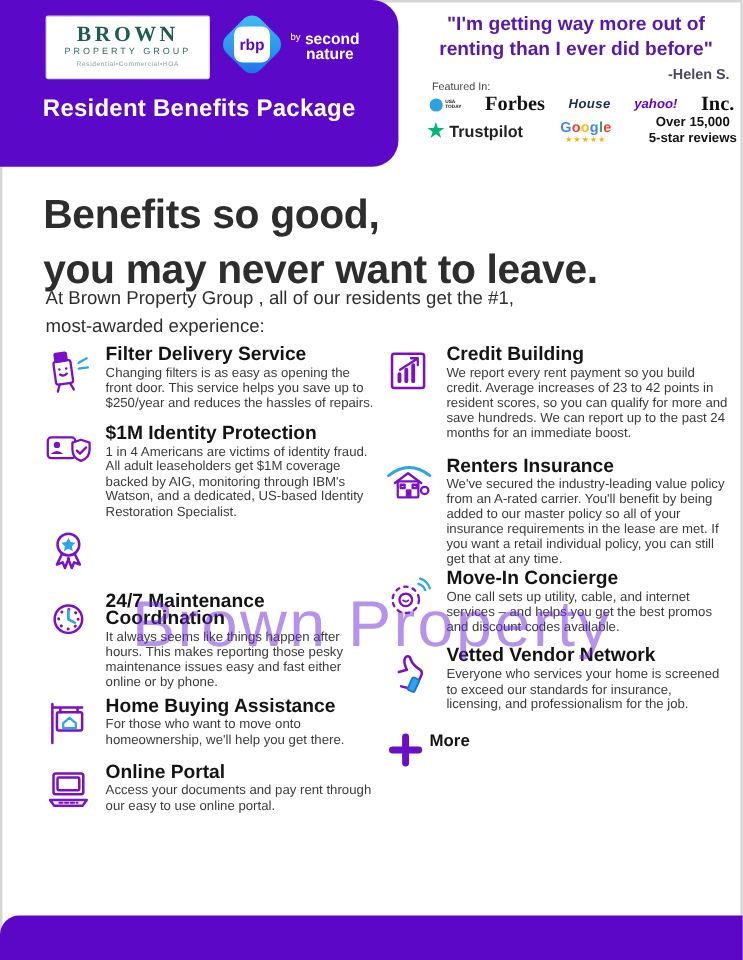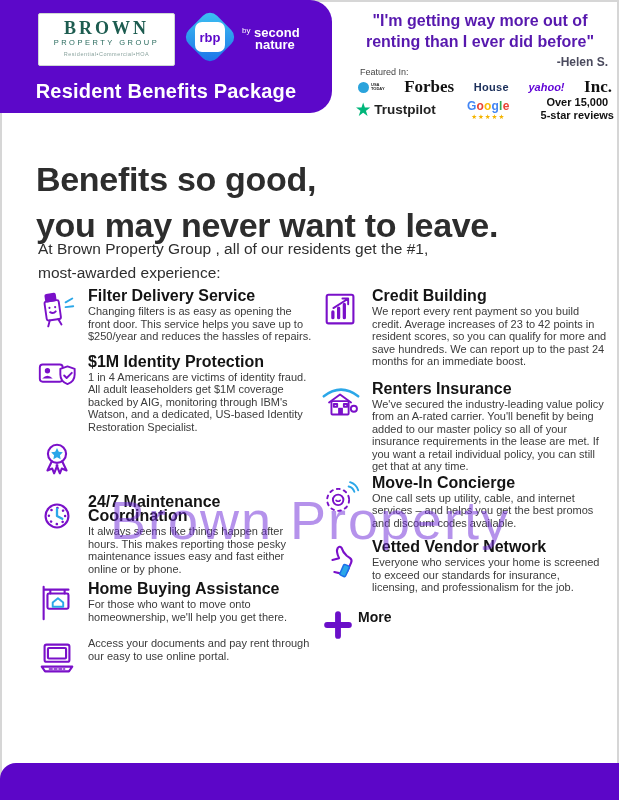--- a/index.html
+++ b/index.html
@@ -10,21 +10,21 @@
   }
   *{margin:0;padding:0;box-sizing:border-box;}
   html,body{width:619px;height:800px;}
   body{
     position:relative;overflow:hidden;background:#fff;
     font-family:"Liberation Sans",sans-serif;color:#2e2e2e;
     box-shadow:inset 0 0 0 2px #d6d6d6;
   }
   
   .header-block{
-    position:absolute;left:0;top:0;width:332px;height:113px;
+    position:absolute;left:0;top:0;width:332px;height:139px;
     background:var(--brand);border-radius:0 22px 22px 0;
   }
   .logo-card{
     position:absolute;left:38px;top:13px;width:137px;height:53px;
     background:#fff;border:1px solid #cfd8d4;border-radius:2px;
     text-align:center;padding-top:5px;
   }
   .logo-name{font-family:"Liberation Serif",serif;font-size:18px;font-weight:bold;
     color:#1d5c50;letter-spacing:3px;line-height:18px;}
   .logo-subtitle{font-size:7.5px;letter-spacing:2.5px;color:#2a6b5e;line-height:10px;margin-top:1px;}
@@ -51,21 +51,21 @@
     color:var(--quote-purple);font-size:16px;font-weight:bold;line-height:21px;}
   .attribution{position:absolute;left:348px;top:55px;width:260px;text-align:right;
     font-size:12px;font-weight:bold;color:#4b4b5e;}
   .featured-label{position:absolute;left:360px;top:67px;font-size:9px;color:#444;}
   .logos-row{position:absolute;left:358px;top:77px;width:254px;display:flex;
     align-items:center;justify-content:space-between;}
   .usatoday{display:flex;align-items:center;gap:2px;}
   .usatoday .dot{width:11px;height:11px;border-radius:50%;background:#2aa3dc;}
   .usatoday .txt{font-size:4px;font-weight:bold;color:#1a1a1a;line-height:4.5px;}
   .forbes,.inc{font-family:"Liberation Serif",serif;font-size:17px;font-weight:bold;color:#111;}
-  .house{font-size:11px;font-weight:bold;color:#1a2e5a;letter-spacing:.3px;}
+  .house{font-size:11px;font-weight:bold;color:#1a2e5a;letter-spacing:.3px;font-style:italic;}
   .yahoo{font-size:11px;font-weight:bold;font-style:italic;color:#5f01d6;}
   .reviews-row{position:absolute;left:356px;top:96px;width:258px;display:flex;
     align-items:center;justify-content:space-between;}
   .trustpilot{display:flex;align-items:center;gap:4px;font-size:13.5px;font-weight:bold;color:#222;}
   .trustpilot .tp-star{color:#00B67A;font-size:16px;}
   .google-block{text-align:center;}
   .google-word{font-size:12px;font-weight:bold;letter-spacing:.2px;}
   .google-stars{font-size:6.5px;color:#F4B400;letter-spacing:1px;line-height:7px;}
   .review-summary{font-size:11px;font-weight:bold;color:#111;text-align:center;line-height:13px;}
   
@@ -237,20 +237,21 @@
   <div class="benefit">
     <span class="icon">
       <svg width="42" height="42" viewBox="0 0 44 44" fill="none" stroke="#7A10C9" stroke-width="2.2" stroke-linecap="round" stroke-linejoin="round">
         <rect x="9" y="8" width="26" height="18" rx="2"></rect>
         <rect x="12.5" y="11.5" width="19" height="11" rx="1"></rect>
         <path d="M6 31 h32 l-3.5 5 h-25 z"></path>
         <path d="M14 33.5 h16" stroke-dasharray="3 2" stroke-width="1.6"></path>
       </svg>
     </span>
     <div class="txt">
+      <div class="b-title">Online Portal</div>
       <div class="b-body">Access your documents and pay rent through our easy to use online portal.</div>
     </div>
   </div>
 </div>
 
 <div class="col col-right">
 
   <div class="benefit" style="margin-bottom:14px">
     <span class="icon">
       <svg width="42" height="42" viewBox="0 0 44 44" fill="none" stroke="#7A10C9" stroke-width="2.2" stroke-linecap="round" stroke-linejoin="round">

